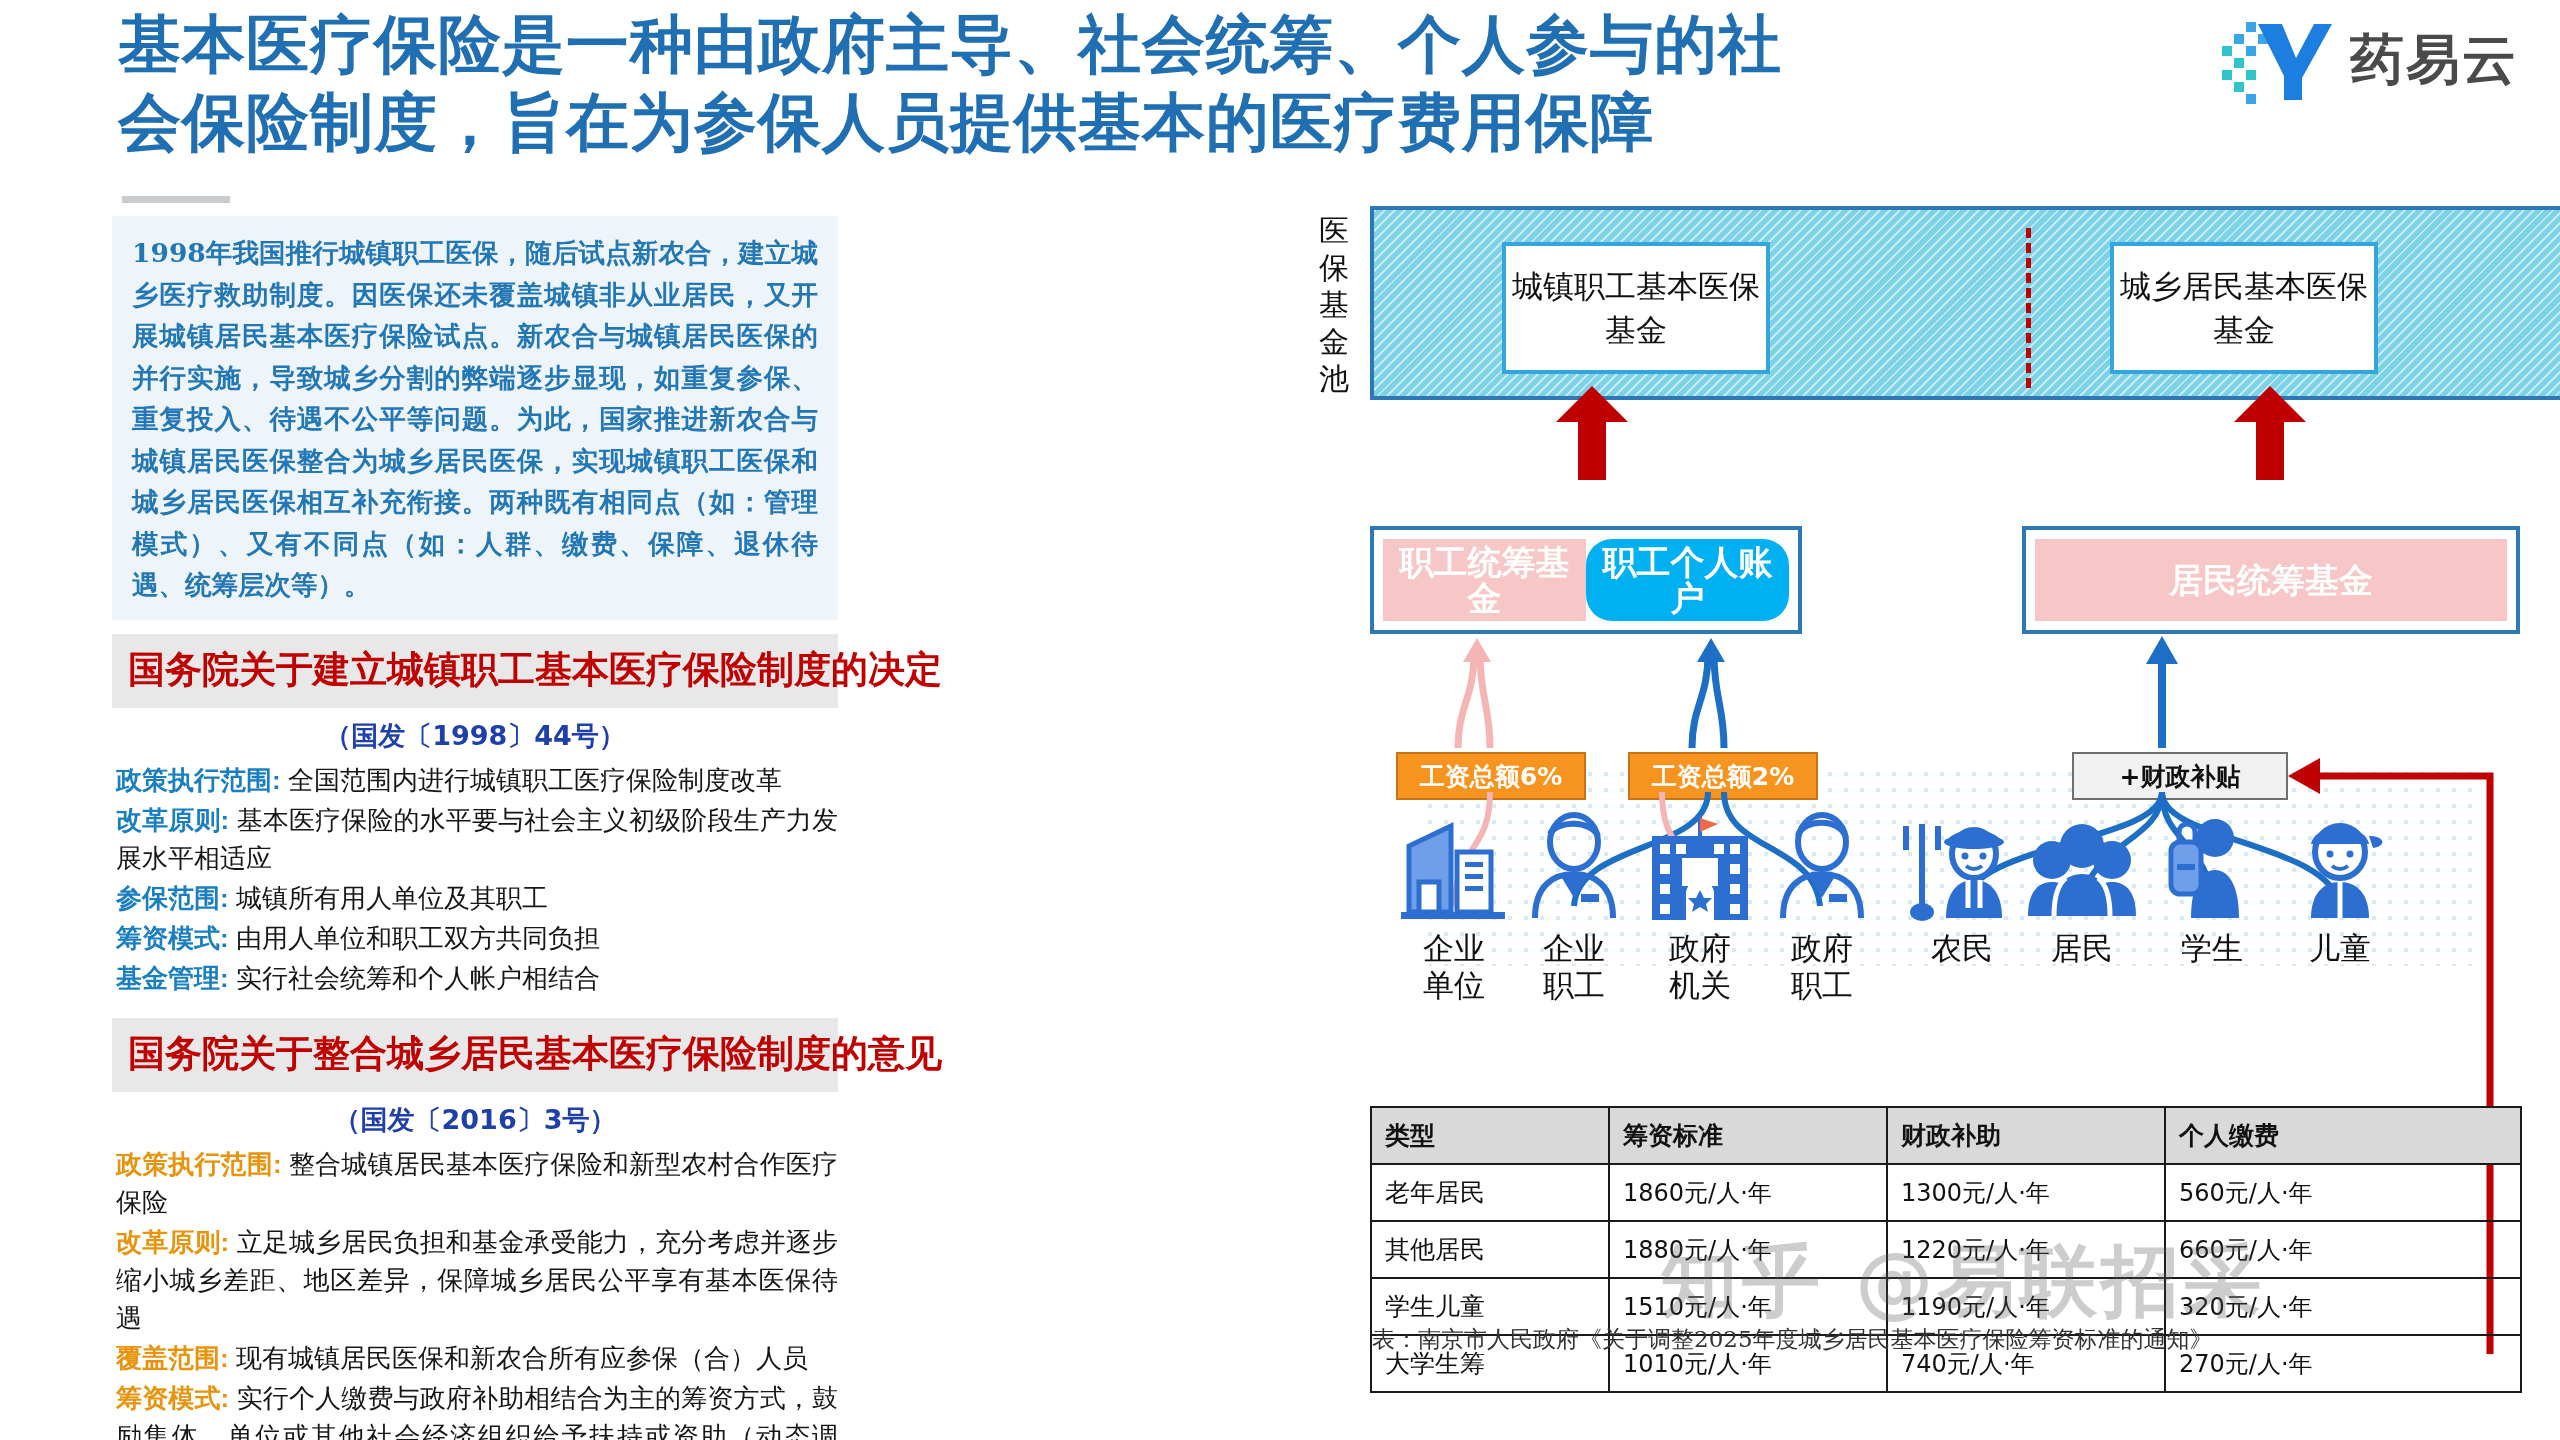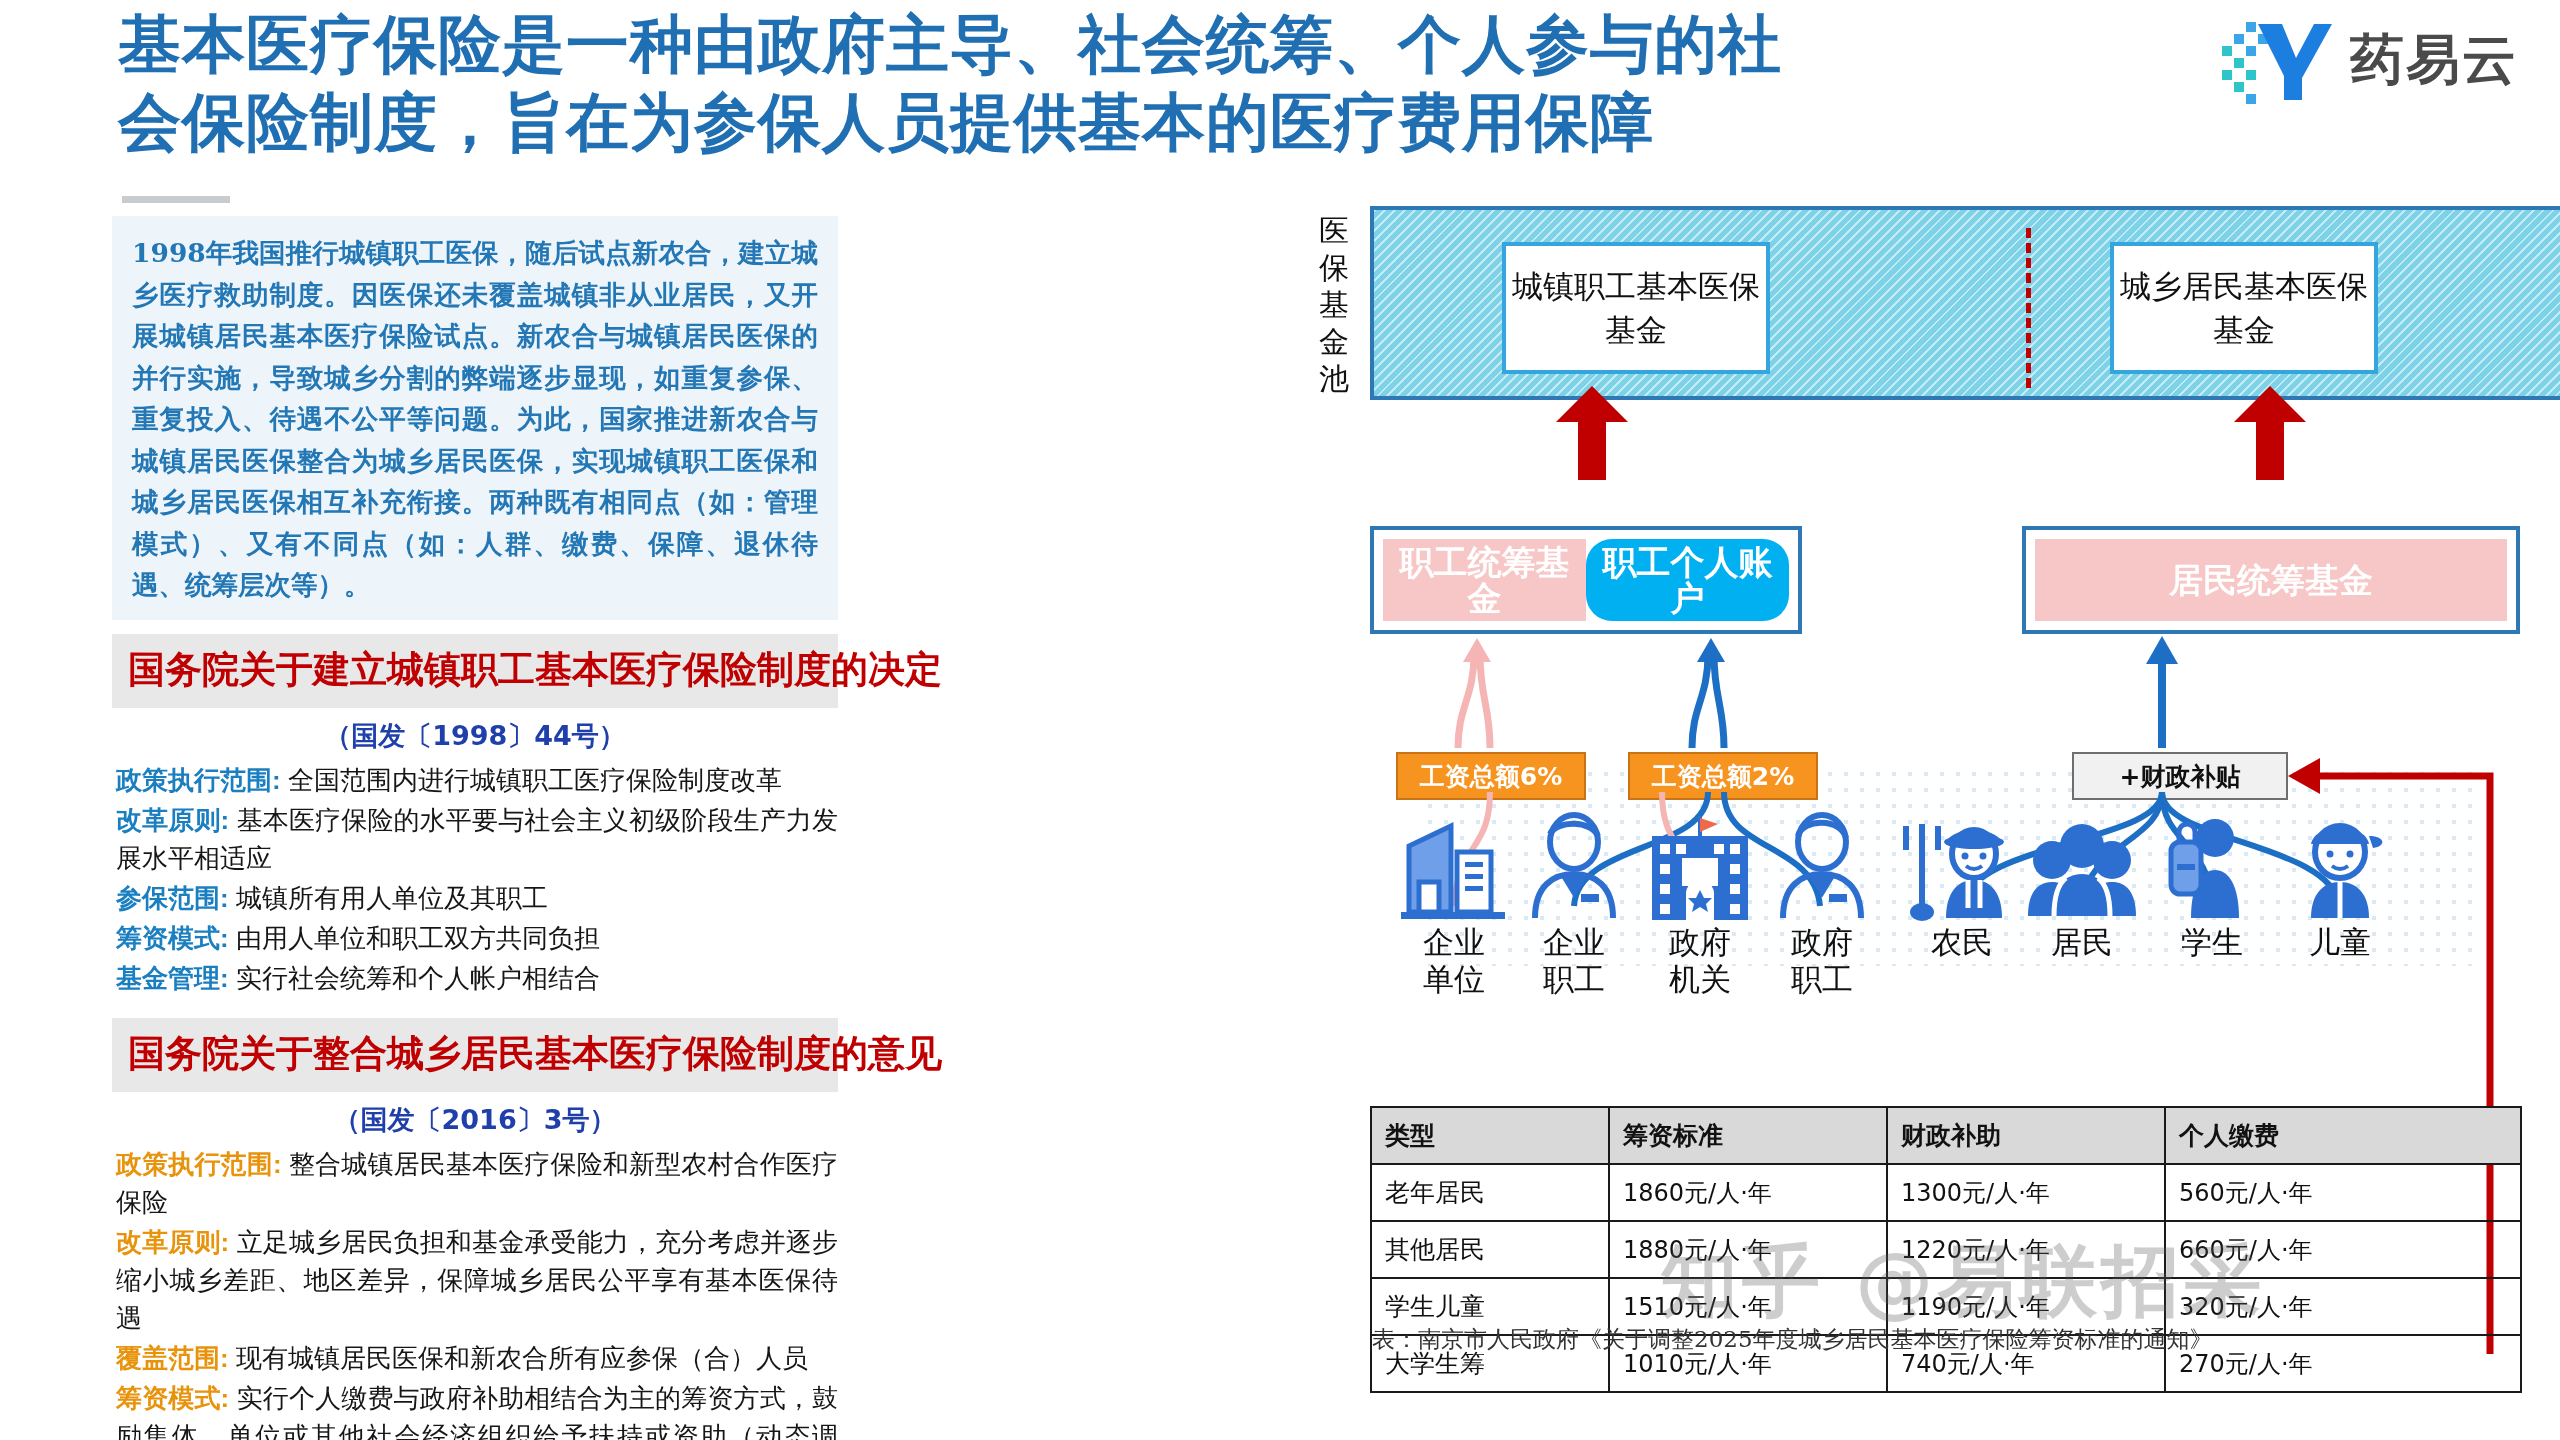--- a/index.html
+++ b/index.html
@@ -110,21 +110,21 @@
     position:absolute;height:48px;display:flex;align-items:center;justify-content:center;
     font-size:25px;color:#ffffff;font-weight:600;
     font-family:"DejaVu Sans",sans-serif;white-space:nowrap;
   }
   .tag.orange{background:#f79420;border:2px solid #c87416;box-sizing:border-box;}
   .tag.gray{background:#f1f1f1;border:2px solid #6e6e6e;color:#101010;box-sizing:border-box;}
 
   .person{position:absolute;top:600px;width:120px;text-align:center;}
   .person .glyph{height:118px;display:flex;align-items:flex-end;justify-content:center;}
   .person .plabel{
-    font-size:31px;line-height:37px;color:#111;
+    margin-top:6px;font-size:31px;line-height:37px;color:#111;
     font-family:"DejaVu Sans",sans-serif;
     text-align:center;
   }
 
   
   .tbl{position:absolute;left:8px;top:900px;width:1152px;border-collapse:collapse;}
   .tbl th,.tbl td{
     border:2px solid #1a1a1a;font-size:25px;color:#111;
     padding:11px 13px;text-align:left;font-weight:400;
     font-family:"DejaVu Sans",sans-serif;

